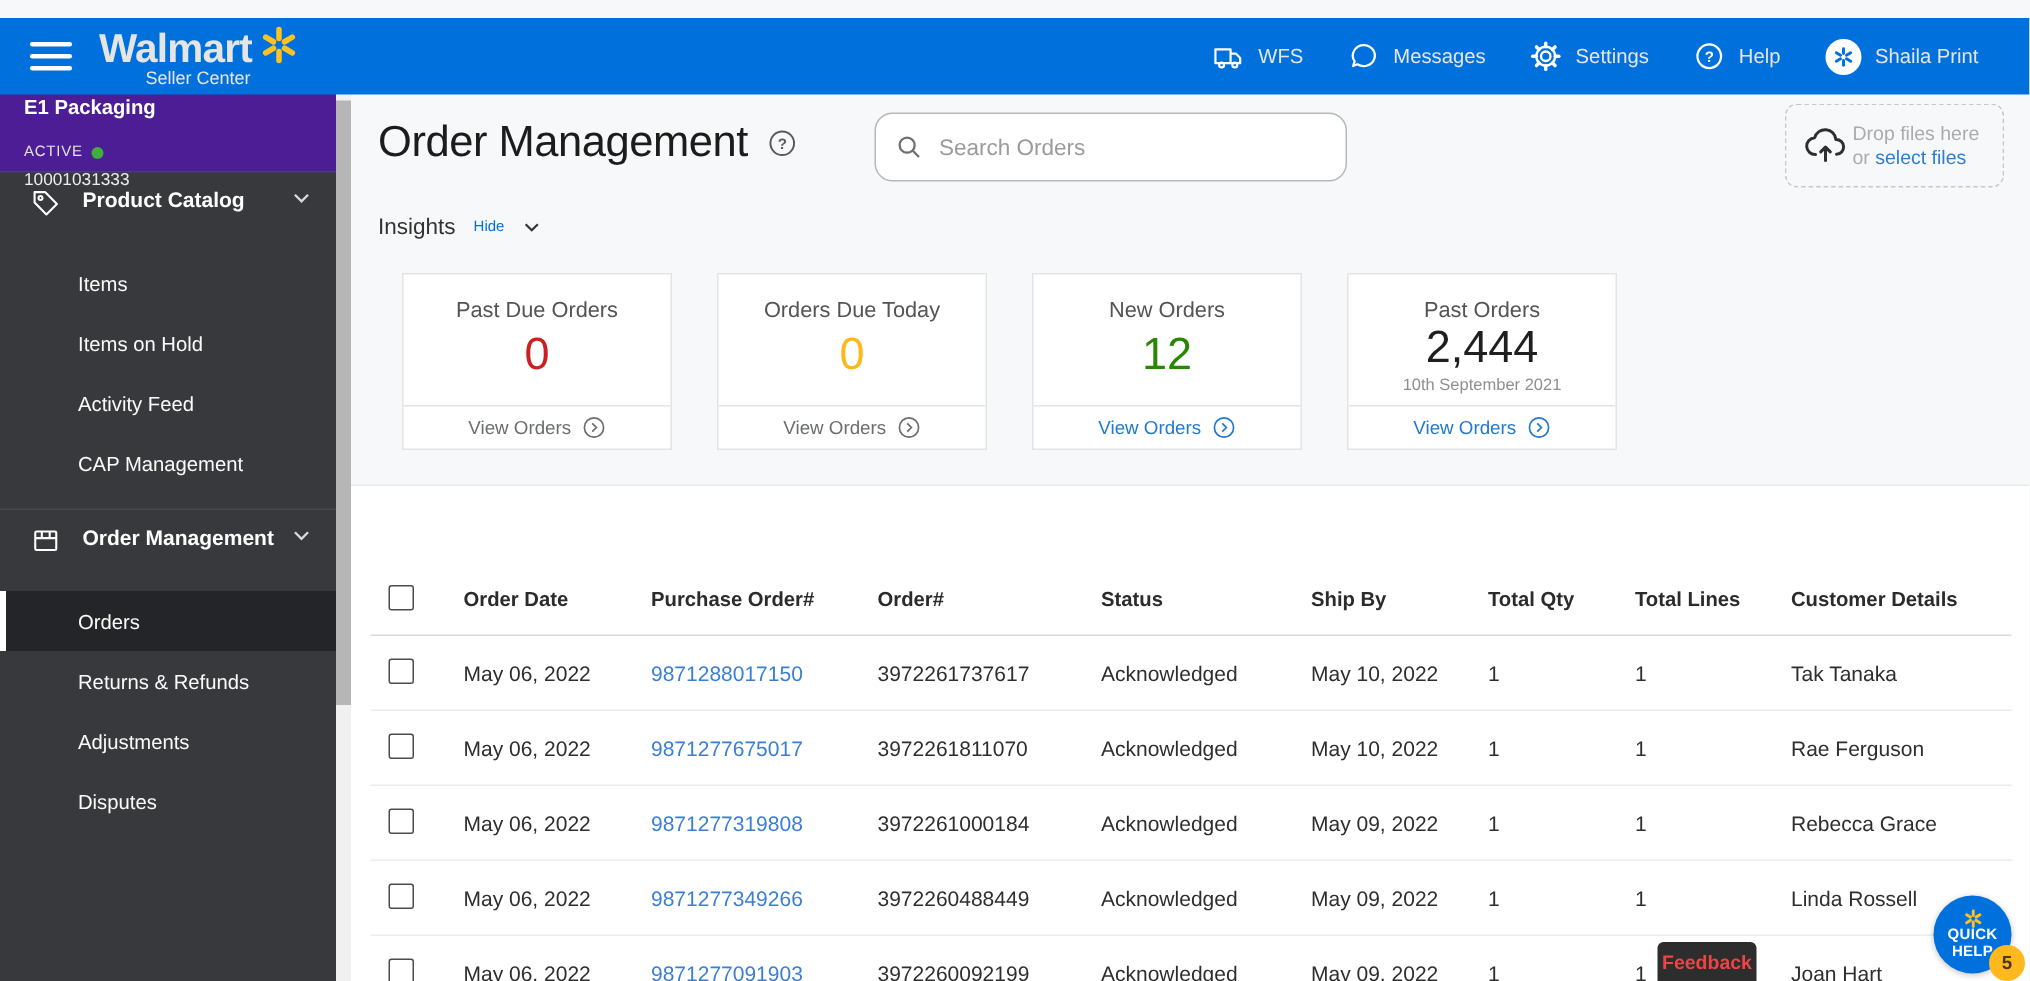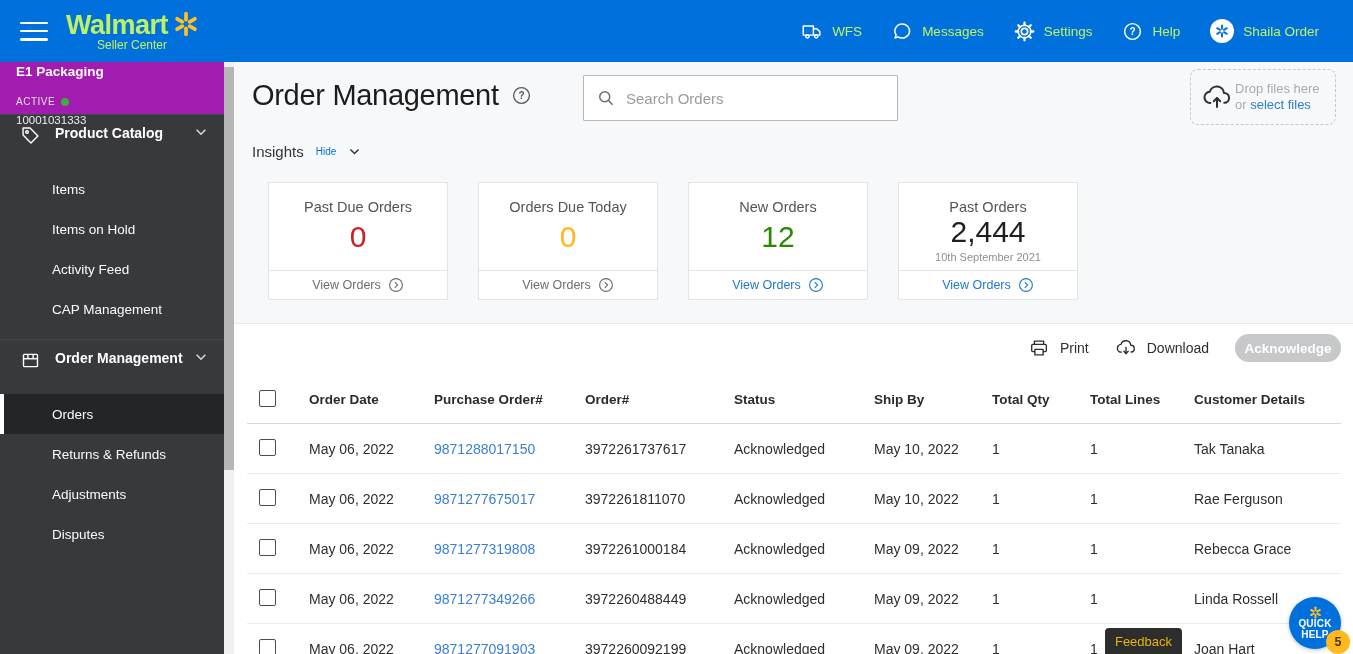--- a/index.html
+++ b/index.html
@@ -1,39 +1,39 @@
 <!DOCTYPE html>
 <html><head>
 <meta charset="utf-8">
 <style>
   * { margin:0; padding:0; box-sizing:border-box; }
   html,body { width:1353px; height:654px; overflow:hidden; background:#f7f8f9;
     font-family:"Liberation Sans","DejaVu Sans",sans-serif; }
   .page { position:relative; width:1353px; height:654px; }
 
   
-  .topbar { position:absolute; top:0; left:0; right:0; height:62px; background:#0071dc;
-    display:flex; align-items:center; color:#bef264; z-index:30; }
+  .topbar { position:absolute; top:12px; left:0; right:0; height:51px; background:#0071dc;
+    display:flex; align-items:center; color:#e5e5e5; z-index:30; }
   .hamburger { width:28px; height:19px; margin-left:20px; display:flex; flex-direction:column;
     justify-content:space-between; cursor:pointer; }
   .hamburger span { display:block; height:2.6px; background:#fff; border-radius:2px; }
   .brand { margin-left:18px; display:flex; flex-direction:column; }
   .brand-row { display:flex; align-items:center; }
   .brand-name { font-size:27px; font-weight:bold; letter-spacing:-0.5px; }
   .brand-spark { margin-left:5px; margin-top:-4px; }
   .brand-sub { font-size:12px; text-align:right; padding-right:32px; margin-top:-3px; }
   .topnav { margin-left:auto; margin-right:34px; display:flex; align-items:center; gap:30px; }
   .nav-item { display:flex; align-items:center; gap:9px; font-size:13.5px; cursor:pointer; }
   .avatar { width:24px; height:24px; background:#fff; border-radius:50%; display:flex;
     align-items:center; justify-content:center; }
 
   
   .sidebar { position:absolute; top:51px; left:0; width:224px; bottom:0; background:#38393d;
     color:#fff; z-index:20; overflow:hidden; }
-  .seller { height:64px; background:#a21caf; padding:13px 16px; border-bottom:1px solid #46474b; }
+  .seller { height:64px; background:#4c1d95; padding:13px 16px; border-bottom:1px solid #46474b; }
   .seller-name { font-size:13.5px; font-weight:bold; }
   .seller-status { margin-top:17px; font-size:10px; letter-spacing:0.5px; color:#e3e3e3;
     display:flex; align-items:center; gap:6px; }
   .dot { width:8px; height:8px; border-radius:50%; background:#3fae3f; }
   .seller-id { margin-top:7px; font-size:11.5px; color:#ececec; }
   .sb-section { padding:10px 0 10px; }
   .sb-section + .sb-section { border-top:1px solid #46474b; }
   .sb-head { height:44px; display:flex; padding:0 16px 0 20px; cursor:pointer; }
   .sb-head .sb-ic { width:21px; height:21px; margin-right:14px; flex:0 0 auto; }
   .sb-head .sb-label { font-size:14px; font-weight:bold; }
@@ -47,21 +47,21 @@
   .v-scroll { position:absolute; top:51px; left:224px; width:10px; bottom:0; background:#f0f0f0; z-index:25; }
   .v-scroll .arrow-up { position:absolute; top:3px; left:1px; width:0; height:0;
     border-left:4px solid transparent; border-right:4px solid transparent; border-bottom:6px solid #8a8a8a; }
   .v-scroll .thumb { position:absolute; top:16px; left:0; width:10px; height:403px; background:#b6b6b6; }
 
   
   .main { position:absolute; top:51px; left:234px; right:0; bottom:0; background:#f7f8f9; overflow:hidden; }
   .page-title-row { position:absolute; left:18px; top:28px; display:flex; align-items:center; gap:12px; }
   .page-title { font-size:29px; font-weight:500; color:#1c1c1c; letter-spacing:-0.3px; }
   .search-wrap { position:absolute; left:349px; top:24px; width:315px; height:46px; background:#fff;
-    border:1px solid #b7b8ba; border-radius:1px; display:flex; align-items:center; padding:0 12px; }
+    border:1px solid #b7b8ba; border-radius:12px; display:flex; align-items:center; padding:0 12px; }
   .search-wrap input { border:none; outline:none; flex:1; font-size:15px; color:#333; margin-left:10px;
     font-family:"Liberation Sans","DejaVu Sans",sans-serif; background:transparent; }
   .search-wrap input::placeholder { color:#9a9b9d; }
   .dropzone { position:absolute; left:956px; top:18px; width:146px; height:56px; border:1px dashed #c7c8ca;
     border-radius:8px; display:flex; align-items:center; padding:0 8px 0 10px; cursor:pointer; }
   .dz-text { font-size:13px; line-height:16px; color:#a9abad; margin-left:2px; }
   .dz-link { color:#2d7dd2; cursor:pointer; }
 
   .insights-row { position:absolute; left:18px; top:92px; display:flex; align-items:center; gap:12px; }
   .insights-label { font-size:15px; color:#333; }
@@ -91,22 +91,22 @@
   .trow { display:grid; grid-template-columns:62px 125px 151px 149px 140px 118px 98px 104px 1fr;
     align-items:center; }
   .thead { height:48px; border-bottom:1px solid #d8d9da; font-size:13.5px; font-weight:bold; color:#2b2b2b; }
   .tbody-row { height:50px; border-bottom:1px solid #ececec; font-size:14px; color:#2e2e2e; background:#fff; }
   .cell-cb { padding-left:12px; }
   .cb { width:17px; height:17px; border:1.6px solid #4c4c4c; border-radius:2px; background:#fff;
     display:inline-block; cursor:pointer; }
   .po-link { color:#3a7fd5; cursor:pointer; }
 
   
-  .feedback { position:absolute; left:1105px; top:628px; width:77px; height:26px; background:#2d2d2d;
-    color:#eab308; font-size:13px; font-weight:normal; display:flex; align-items:center; justify-content:center;
+  .feedback { position:absolute; left:1105px; top:628px; width:66px; height:26px; background:#2d2d2d;
+    color:#ef4444; font-size:13px; font-weight:bold; display:flex; align-items:center; justify-content:center;
     border-radius:4px 4px 0 0; z-index:40; cursor:pointer; }
   .quickhelp { position:absolute; left:1289px; top:597px; width:76px; height:57px; z-index:40; }
   .qh-circle { position:absolute; left:0; top:0; width:52px; height:52px; border-radius:50%; background:#0071dc;
     color:#fff; display:flex; flex-direction:column; align-items:center; justify-content:center; cursor:pointer;
     box-shadow:0 1px 4px rgba(0,0,0,0.25);text-align:right; }
   .qh-text { font-size:10px; font-weight:bold; line-height:10.5px; letter-spacing:0.2px; }
   .qh-badge { position:absolute; left:37px; top:33px; width:24px; height:24px; border-radius:50%;
     background:#ffb81d; color:#4d3800; font-size:12.5px; font-weight:bold; display:flex; align-items:center;
     justify-content:center; }
   svg { display:block; }
@@ -194,21 +194,21 @@
               <g stroke="#0071dc" stroke-width="3.4" stroke-linecap="round">
                 <line x1="12" y1="2.5" x2="12" y2="8"></line>
                 <line x1="12" y1="16" x2="12" y2="21.5"></line>
                 <line x1="3.8" y1="7.2" x2="8.6" y2="10"></line>
                 <line x1="15.4" y1="14" x2="20.2" y2="16.8"></line>
                 <line x1="3.8" y1="16.8" x2="8.6" y2="14"></line>
                 <line x1="15.4" y1="10" x2="20.2" y2="7.2"></line>
               </g>
             </svg>
         </span>
-        <span>Shaila Order</span>
+        <span>Shaila Print</span>
       </div>
     </div>
   </div>
 
   <div class="sidebar">
     <div class="seller">
       <div class="seller-name">E1 Packaging</div>
       <div class="seller-status">
         <span>ACTIVE</span>
         <span class="dot"></span>
@@ -378,43 +378,20 @@
               <svg width="16" height="16" viewBox="0 0 20 20" fill="none" stroke="currentColor" stroke-width="1.4">
                 <circle cx="10" cy="10" r="8"></circle>
                 <path d="M8.5 6.5 12 10l-3.5 3.5"></path>
               </svg>
             </span>
         </div>
       </div>
     </div>
 
     <div class="panel">
-      <div class="tools">
-        <div class="tool">
-          <span>
-            <svg width="22" height="22" viewBox="0 0 24 24" fill="none" stroke="#2f2f2f" stroke-width="1.5" stroke-linejoin="round">
-                <path d="M7 8V4.5h10V8"></path>
-                <rect x="4" y="8" width="16" height="8" rx="1.2"></rect>
-                <path d="M7.5 13.5h9v6h-9z" fill="#fff"></path>
-              </svg>
-          </span>
-          <span>Print</span>
-        </div>
-        <div class="tool">
-          <span>
-            <svg width="22" height="22" viewBox="0 0 24 24" fill="none" stroke="#2f2f2f" stroke-width="1.5" stroke-linecap="round" stroke-linejoin="round">
-                <path d="M7 16.5a4.2 4.2 0 0 1-.4-8.4A5.4 5.4 0 0 1 17.2 9a3.7 3.7 0 0 1 .3 7.4"></path>
-                <path d="M12 11.5V18"></path>
-                <path d="M9.6 15.6 12 18l2.4-2.4"></path>
-              </svg>
-          </span>
-          <span>Download</span>
-        </div>
-        <button class="ack-btn">Acknowledge</button>
-      </div>
 
       <div class="table">
         <div class="trow thead">
           <div class="cell-cb"><span class="cb"></span></div>
           <div>Order Date</div>
           <div>Purchase Order#</div>
           <div>Order#</div>
           <div>Status</div>
           <div>Ship By</div>
           <div>Total Qty</div>

